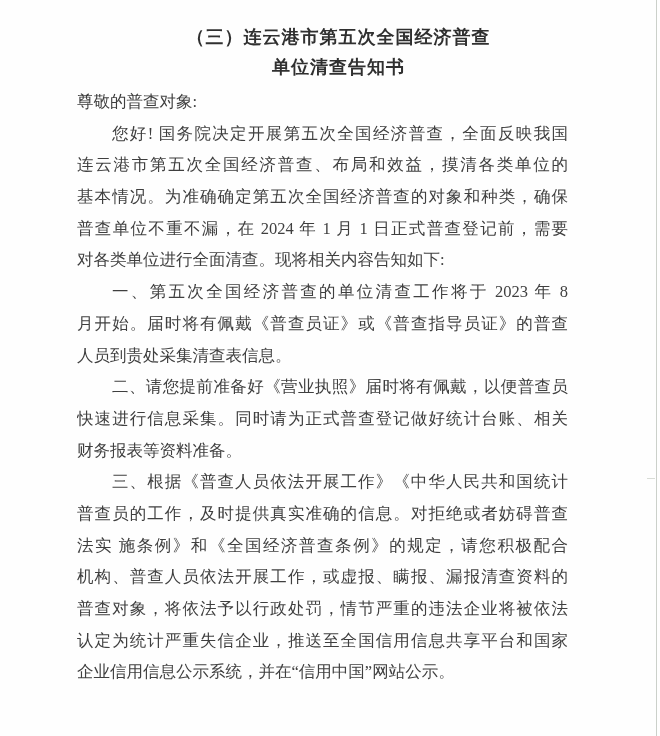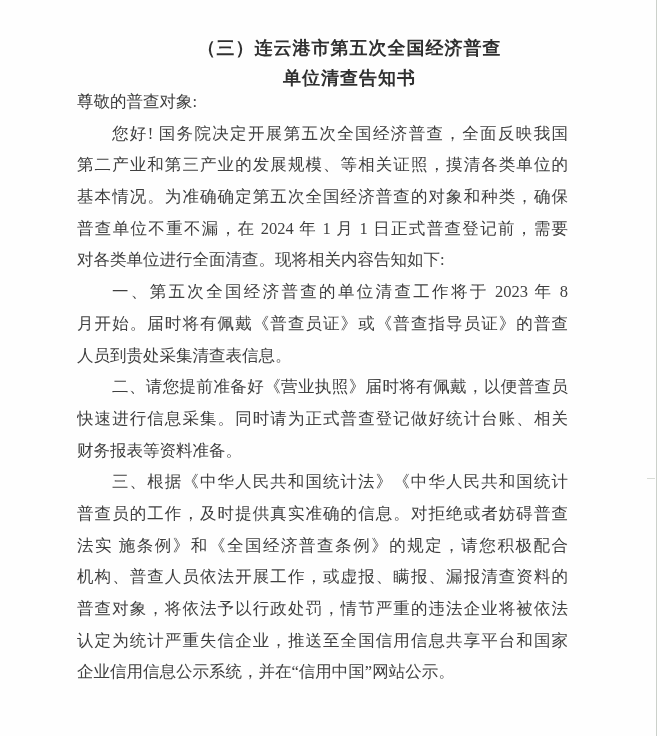--- a/index.html
+++ b/index.html
@@ -31,21 +31,21 @@
     right: 5px;
     width: 8px;
     height: 1px;
     background: #d8dcd6;
   }
   .title {
     position: absolute;
     top: 16px;
     left: 87px;
     width: 491px;
-    margin: 17px;
+    margin: 6px;
     text-align: center;
     font-family: Liberation Sans, sans-serif;
     font-weight: 700;
     font-size: 18px;
     line-height: 30px;
     letter-spacing: 1px;
     color: var(--title-color, #303030);
   }
   .body-text {
     position: absolute;
@@ -79,31 +79,31 @@
 
   <h1 class="title">
     <div class="title-line">（三）连云港市第五次全国经济普查</div>
     <div class="title-line">单位清查告知书</div>
   </h1>
 
   <div class="body-text">
     <div class="line">尊敬的普查对象:</div>
     <div>
         <div class="line fill indent">您好! 国务院决定开展第五次全国经济普查，全面反映我国</div>
-        <div class="line fill">第二产业和第三产业的发展规模、等相关证照，摸清各类单位的</div>
+        <div class="line fill">连云港市第五次全国经济普查、布局和效益，摸清各类单位的</div>
         <div class="line fill">基本情况。为准确确定第五次全国经济普查的对象和种类，确保</div>
         <div class="line fill">普查单位不重不漏，在 2024 年 1 月 1 日正式普查登记前，需要</div>
         <div class="line">对各类单位进行全面清查。现将相关内容告知如下:</div>
         <div class="line fill indent">一、第五次全国经济普查的单位清查工作将于 2023 年 8</div>
         <div class="line fill">月开始。届时将有佩戴《普查员证》或《普查指导员证》的普查</div>
         <div class="line">人员到贵处采集清查表信息。</div>
         <div class="line fill indent">二、请您提前准备好《营业执照》届时将有佩戴，以便普查员</div>
         <div class="line fill">快速进行信息采集。同时请为正式普查登记做好统计台账、相关</div>
         <div class="line">财务报表等资料准备。</div>
-        <div class="line fill indent">三、根据《中华人民共和国统计法》《中华人民共和国统计</div>
+        <div class="line fill indent">三、根据《普查人员依法开展工作》《中华人民共和国统计</div>
         <div class="line fill">普查员的工作，及时提供真实准确的信息。对拒绝或者妨碍普查</div>
         <div class="line fill">法实 施条例》和《全国经济普查条例》的规定，请您积极配合</div>
         <div class="line fill">机构、普查人员依法开展工作，或虚报、瞒报、漏报清查资料的</div>
         <div class="line fill">普查对象，将依法予以行政处罚，情节严重的违法企业将被依法</div>
         <div class="line fill">认定为统计严重失信企业，推送至全国信用信息共享平台和国家</div>
         <div class="line">企业信用信息公示系统，并在“信用中国”网站公示。</div>
       </div>
   </div>
 </div>
 

